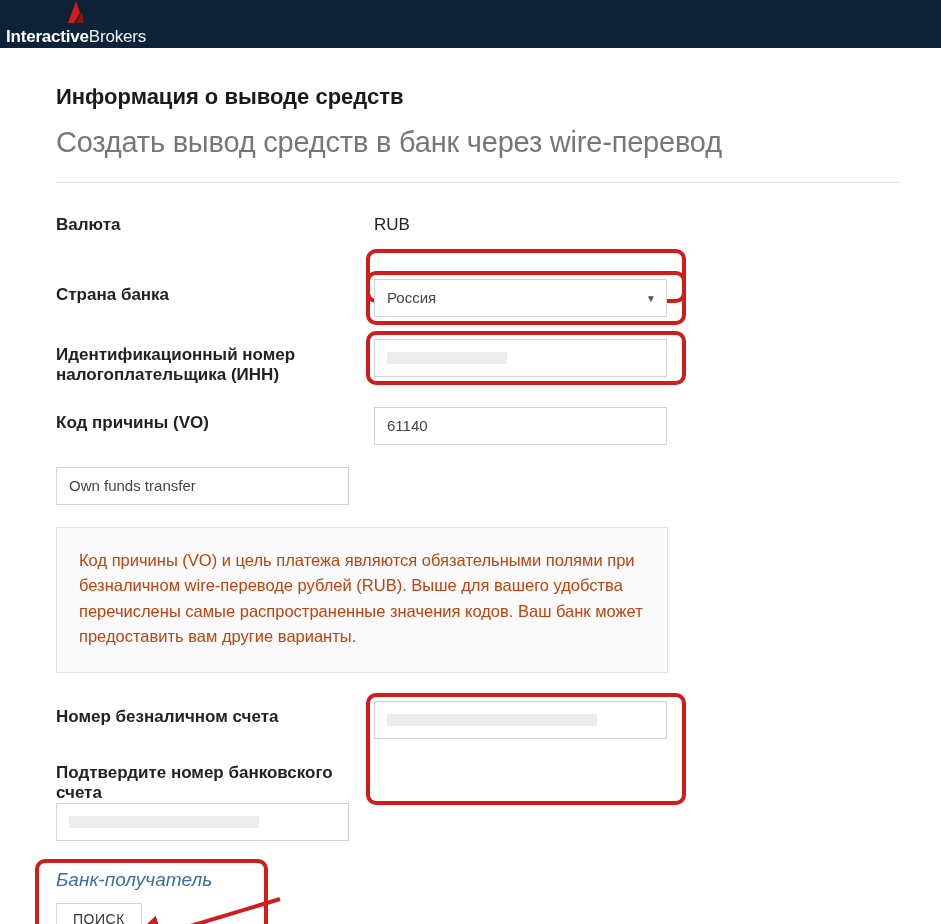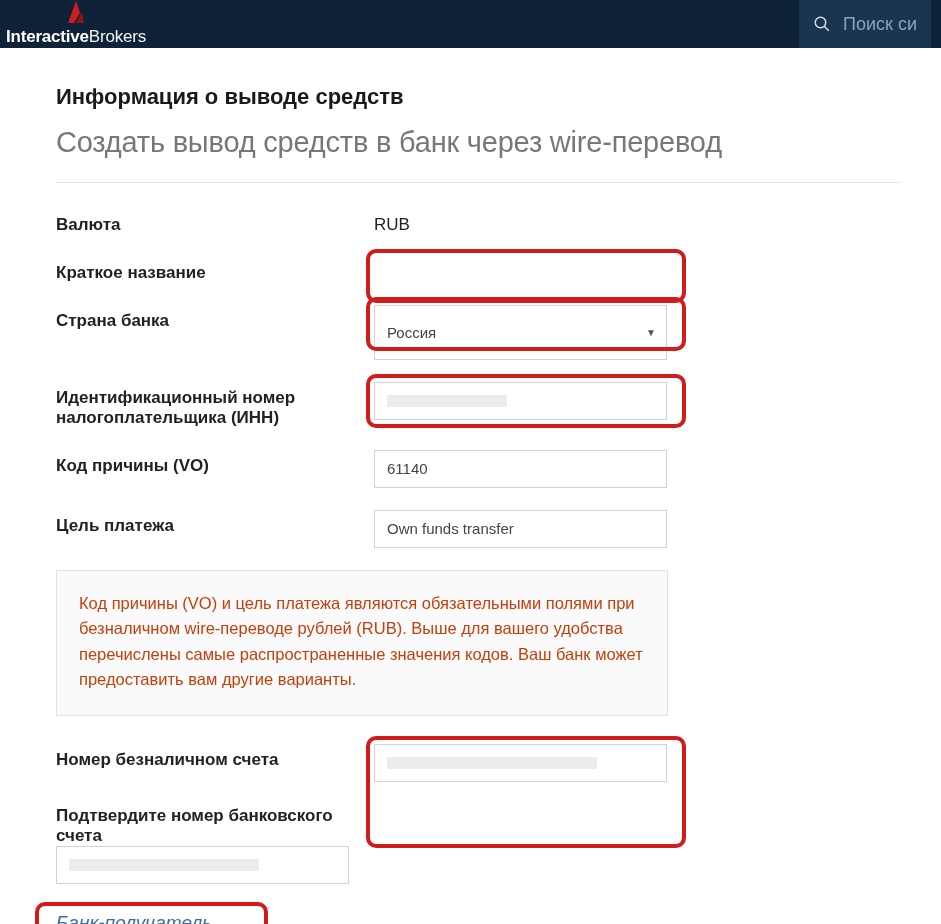--- a/index.html
+++ b/index.html
@@ -103,21 +103,21 @@
     height: 38px;
     border: 1px solid #d0d2d4;
     padding: 0 12px;
     font-size: 15px;
     color: #444;
     background: #fff;
     outline: none;
   }
   .select {
     width: 293px;
-    height: 55px;
+    height: 38px;
     border: 1px solid #d0d2d4;
     padding: 0 28px 0 12px;
     font-size: 15px;
     color: #444;
     background: #fff;
     position: relative;
     display: flex;
     align-items: center;
     cursor: pointer;
   }
@@ -187,44 +187,34 @@
     <span class="logo-mark">
       <svg viewBox="0 0 16 22" width="16" height="22">
         <polygon points="0,22 8,0 12,12 6,22" fill="#d01c1c"></polygon>
         <polygon points="8,22 16,22 14,11" fill="#8c1414"></polygon>
       </svg>
     </span>
     <span class="logo-text">
       <span class="b">Interactive</span><span class="r">Brokers</span>
     </span>
   </div>
-  <div class="search-wrap">
-    <span class="search-icon">
-      <svg width="18" height="18" viewBox="0 0 24 24" fill="none" stroke="#d6dde4" stroke-width="2">
-        <circle cx="10" cy="10" r="7"></circle>
-          <line x1="21" y1="21" x2="15" y2="15"></line>
-      </svg>
-    </span>
-    <span class="search-placeholder">Поиск си</span>
-  </div>
 </div>
 
 <div class="content">
 
   <div class="page-heading">Информация о выводе средств</div>
   <div class="page-sub">Создать вывод средств в банк через wire-перевод</div>
   <hr class="hr">
 
   <div class="field-row">
     <div class="field-label">Валюта</div>
     <div class="field-value-static">RUB</div>
   </div>
 
   <div class="field-row">
-    <div class="field-label">Краткое название</div>
     <div class="highlight" style="left:310px; top:-8px; width:320px; height:54px;"></div>
   </div>
 
   <div class="field-row">
     <div class="field-label">Страна банка</div>
     <div class="select">
       <span>Россия</span>
       <span class="select-caret">▼</span>
     </div>
     <div class="highlight" style="left:310px; top:-8px; width:320px; height:54px;"></div>
@@ -237,21 +227,20 @@
     </div>
     <div class="highlight" style="left:310px; top:-8px; width:320px; height:54px;"></div>
   </div>
 
   <div class="field-row">
     <div class="field-label">Код причины (VO)</div>
     <input class="text-input" type="text" value="61140" style="">
   </div>
 
   <div class="field-row">
-    <div class="field-label">Цель платежа</div>
     <input class="text-input" type="text" value="Own funds transfer" style="">
   </div>
 
   <div class="note-box">Код причины (VO) и цель платежа являются обязательными полями при безналичном wire-переводе рублей (RUB). Выше для вашего удобства перечислены самые распространенные значения кодов. Ваш банк может предоставить вам другие варианты.</div>
 
   <div class="field-row" style="margin-bottom:18px;">
     <div class="field-label">Номер безналичном счета</div>
     <div class="text-input" style="display:flex;align-items:center;">
       <span class="redacted" style="width:210px;"></span>
     </div>

